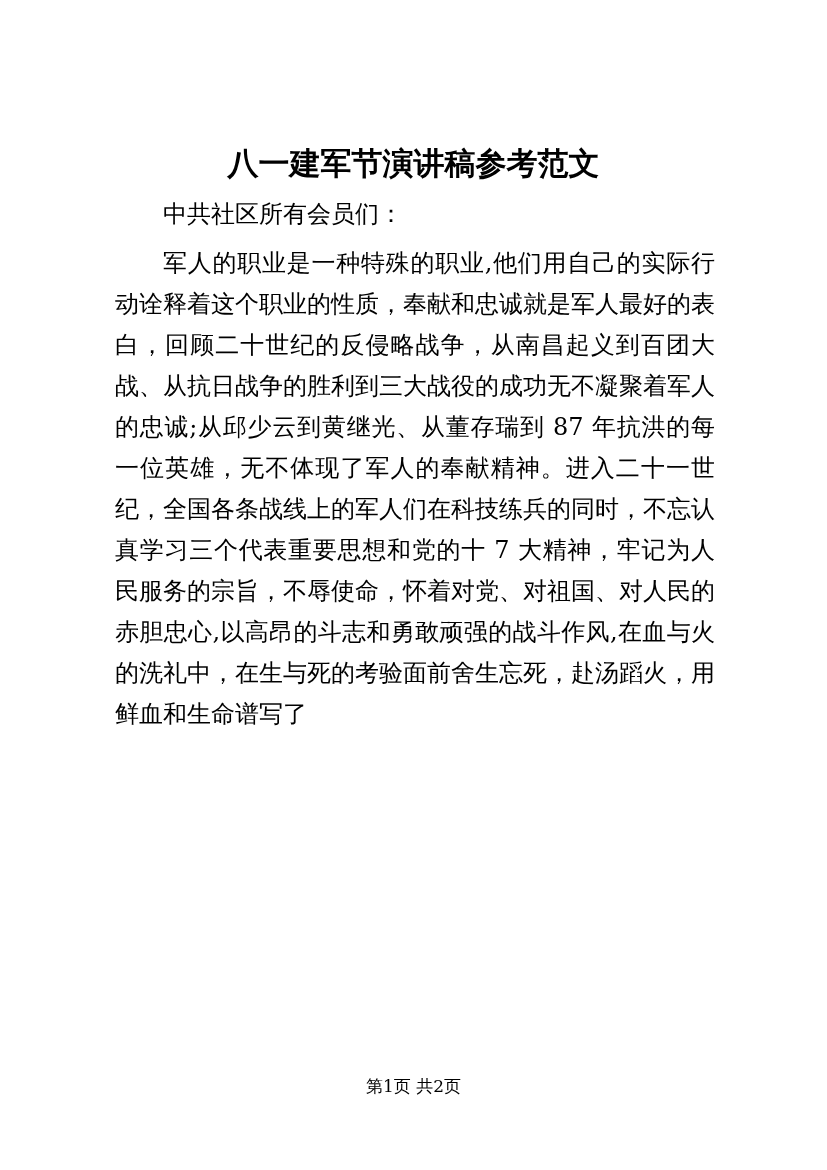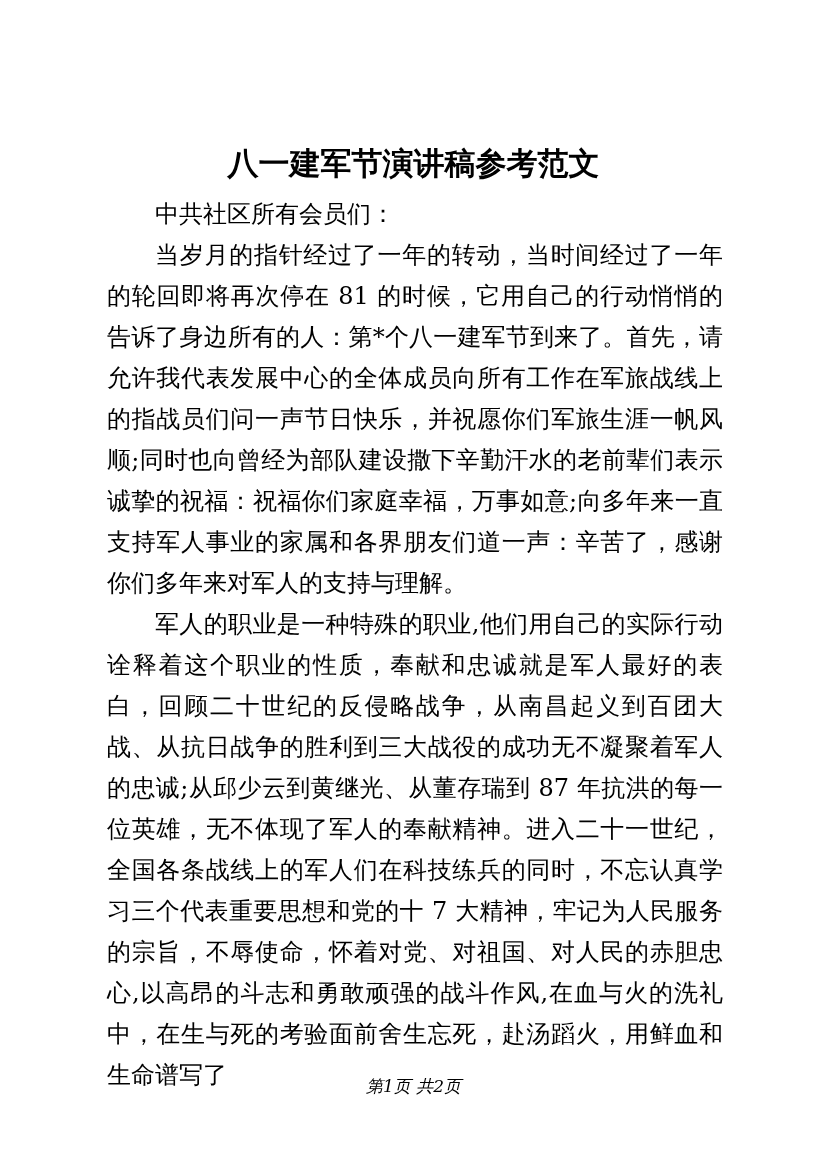--- a/index.html
+++ b/index.html
@@ -27,45 +27,43 @@
       letter-spacing: 0px;
     }
     .doc-body {
       margin: 9px 104px 0 107px;
       font-size: 24px;
       line-height: 41px;
       text-align: justify;
       text-justify: inter-ideograph;
     }
     .doc-body p {
-      margin: 0;
+      margin: 8px;
       text-indent: 2em;
     }
     .page-footer {
       position: absolute;
       top: 1076px;
       left: 0;
       right: 0;
       text-align: center;
       font-size: 17px;
       line-height: 20px;
       color: #000000;
-      font-style: italic;
     }
   </style>
 </head>
 <body>
 
 <div class="page">
 
   <h1 class="doc-title">八一建军节演讲稿参考范文</h1>
 
   <div class="doc-body">
     <p>中共社区所有会员们：</p>
-    <p>当岁月的指针经过了一年的转动，当时间经过了一年的轮回即将再次停在 81 的时候，它用自己的行动悄悄的告诉了身边所有的人：第*个八一建军节到来了。首先，请允许我代表发展中心的全体成员向所有工作在军旅战线上的指战员们问一声节日快乐，并祝愿你们军旅生涯一帆风顺;同时也向曾经为部队建设撒下辛勤汗水的老前辈们表示诚挚的祝福：祝福你们家庭幸福，万事如意;向多年来一直支持军人事业的家属和各界朋友们道一声：辛苦了，感谢你们多年来对军人的支持与理解。</p>
     <p>军人的职业是一种特殊的职业,他们用自己的实际行动诠释着这个职业的性质，奉献和忠诚就是军人最好的表白，回顾二十世纪的反侵略战争，从南昌起义到百团大战、从抗日战争的胜利到三大战役的成功无不凝聚着军人的忠诚;从邱少云到黄继光、从董存瑞到 87 年抗洪的每一位英雄，无不体现了军人的奉献精神。进入二十一世纪，全国各条战线上的军人们在科技练兵的同时，不忘认真学习三个代表重要思想和党的十 7 大精神，牢记为人民服务的宗旨，不辱使命，怀着对党、对祖国、对人民的赤胆忠心,以高昂的斗志和勇敢顽强的战斗作风,在血与火的洗礼中，在生与死的考验面前舍生忘死，赴汤蹈火，用鲜血和生命谱写了</p>
   </div>
 
   <div class="page-footer">
     <span>第1页 共2页</span>
   </div>
 
 </div>
 
 </body></html>

